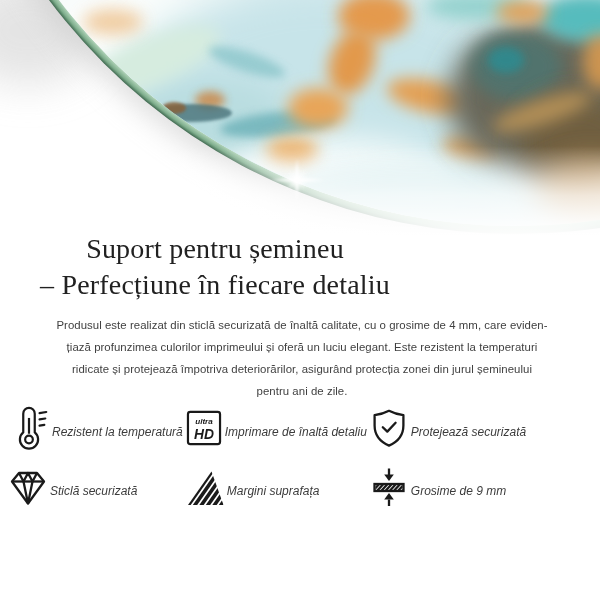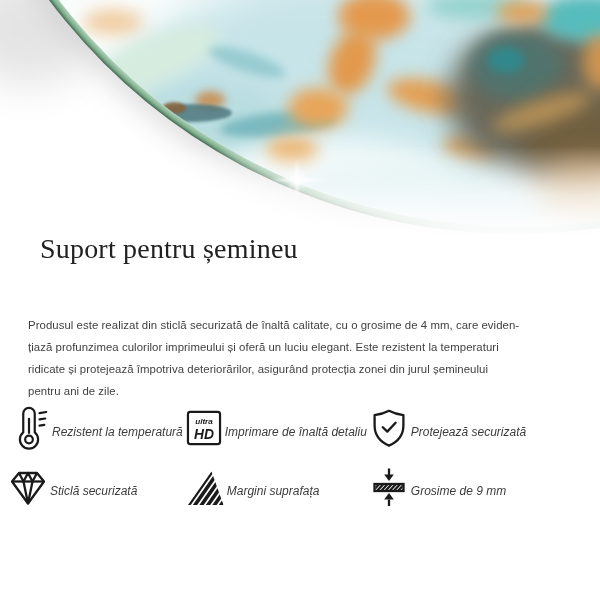--- a/index.html
+++ b/index.html
@@ -1,17 +1,17 @@
 <!DOCTYPE html>
 <html><head>
 <meta charset="utf-8">
 <style>
   html,body{margin:0;padding:0;background:#ffffff;}
   .stage{position:relative;width:600px;height:600px;background:#fff;overflow:hidden;
-         font-family:"Liberation Sans",sans-serif;}
+         font-family:"Liberation Sans",sans-serif;text-align:center;}
   .hero{position:absolute;left:0;top:0;}
   .heading{position:absolute;left:40px;top:231px;font-family:"Liberation Serif",serif;
            font-size:28px;line-height:36px;color:#212121;letter-spacing:.2px;font-weight:400;margin:0;}
   .desc{position:absolute;left:28px;top:314px;width:548px;font-size:11.4px;line-height:22px;
         color:#3f3f3f;white-space:pre-line;letter-spacing:.05px;}
   .grid{position:absolute;left:6px;top:405px;width:512px;display:grid;
         grid-template-columns:repeat(3,1fr);row-gap:13px;}
   .cell{display:flex;flex-direction:row;align-items:center;font-style:italic;}
   .ic{height:46px;display:flex;align-items:center;justify-content:center;}
   .lbl{margin-top:7px;font-size:12px;color:#3c3c3c;white-space:nowrap;}
@@ -106,20 +106,21 @@
       <path d="M-27,0 L0,-2.2 L27,0 L0,2.2 Z" fill="#ffffff" filter="url(#b2)"></path>
       <path d="M0,-21 L2,0 L0,21 L-2,0 Z" fill="#ffffff" filter="url(#b2)"></path>
       <path d="M-13,0 L0,-1.4 L13,0 L0,1.4 Z" transform="rotate(45)" fill="#ffffff" opacity="0.7" filter="url(#b2)"></path>
       <path d="M-13,0 L0,-1.4 L13,0 L0,1.4 Z" transform="rotate(-45)" fill="#ffffff" opacity="0.7" filter="url(#b2)"></path>
       <circle r="2.4" fill="#ffffff"></circle>
     </g>
   </svg>
 
   <h1 class="heading">
     <div>Suport pentru șemineu</div>
+    <div>– Perfecțiune în fiecare detaliu</div>
   </h1>
 
   <div class="desc">Produsul este realizat din sticlă securizată de înaltă calitate, cu o grosime de 4 mm, care eviden-
 țiază profunzimea culorilor imprimeului și oferă un luciu elegant. Este rezistent la temperaturi
 ridicate și protejează împotriva deteriorărilor, asigurând protecția zonei din jurul șemineului
 pentru ani de zile.</div>
 
   <div class="grid">
 
     <div class="cell">

